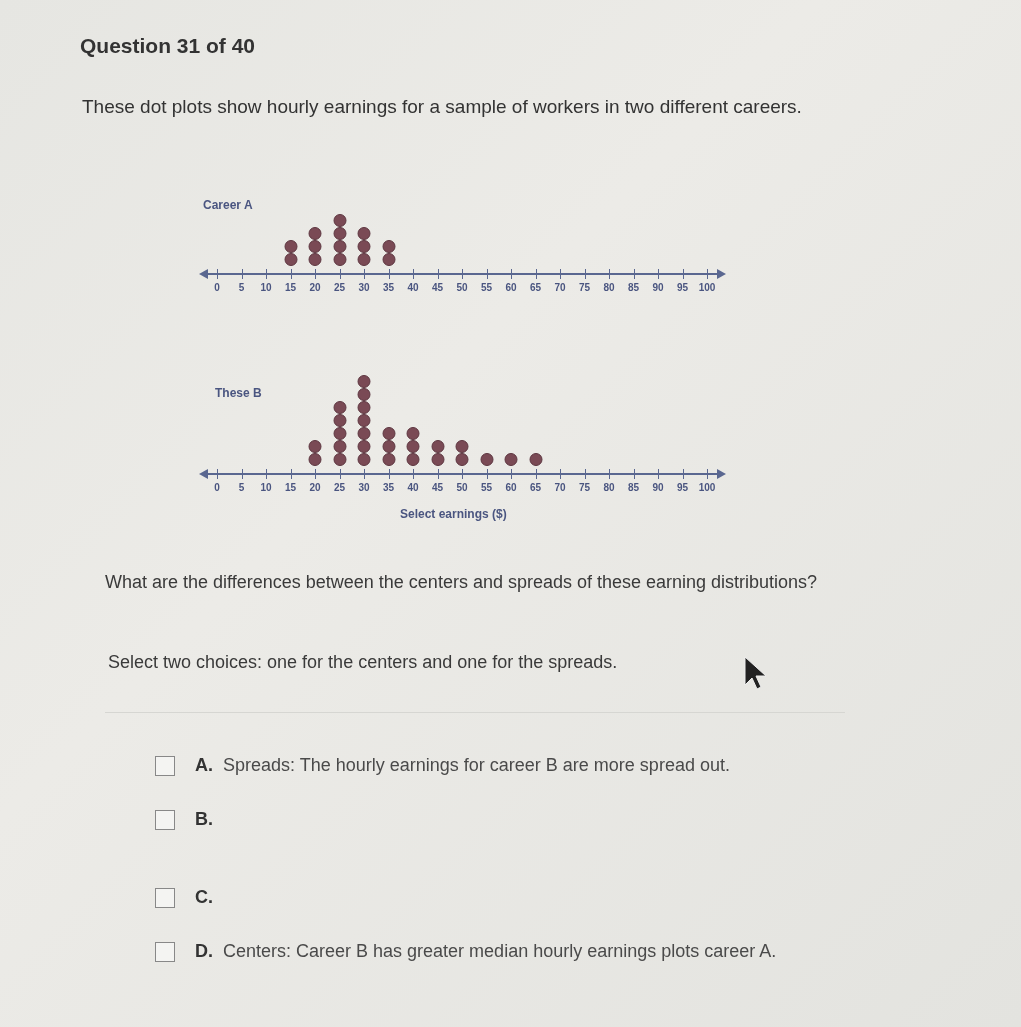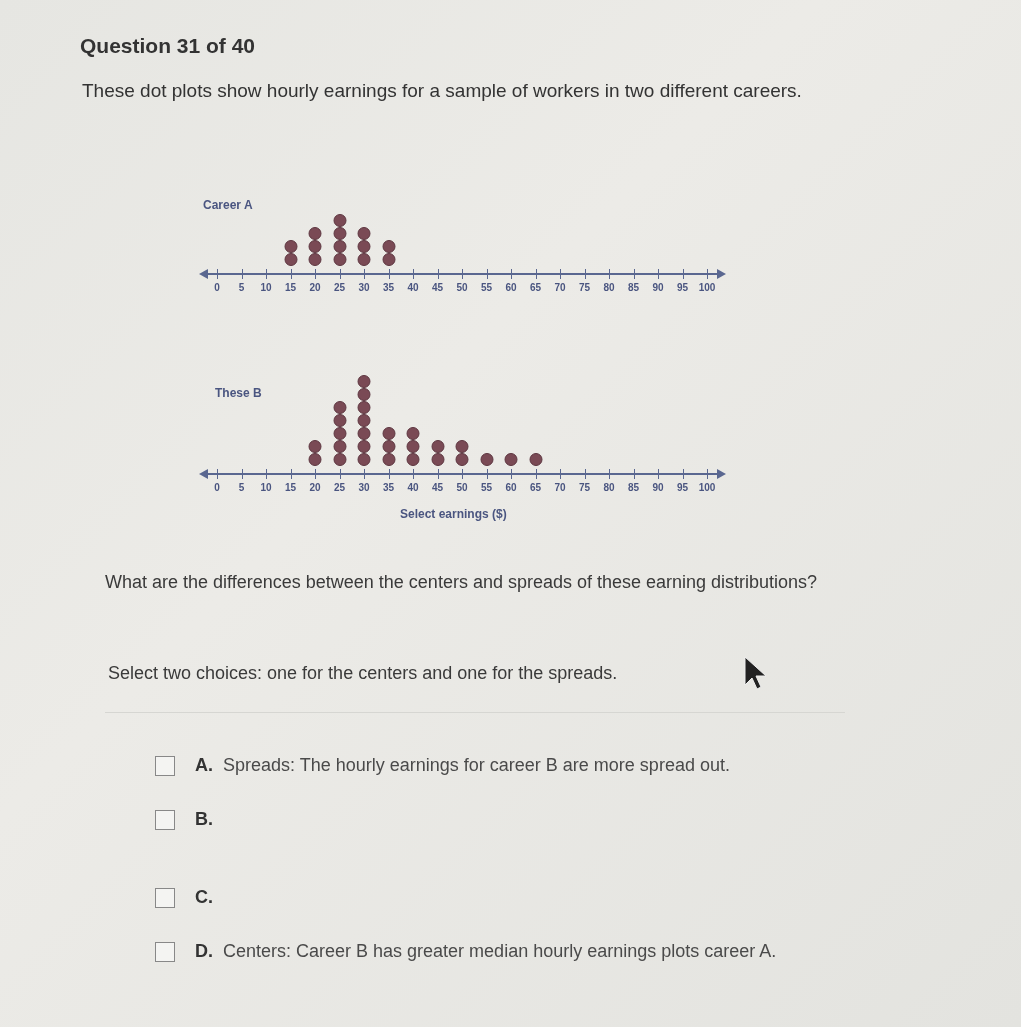--- a/index.html
+++ b/index.html
@@ -4,34 +4,34 @@
 <style>
   html, body { margin:0; padding:0; }
   body {
     width:1021px; height:1027px; overflow:hidden;
     background: linear-gradient(135deg, #e6e6e2 0%, #ecebe7 40%, #e3e3df 100%);
     font-family: "Liberation Sans", sans-serif;
     color:#3a3a3a;
     position:relative;
   }
   .q-num { position:absolute; left:80px; top:34px; font-size:21px; font-weight:bold; color:#333; }
-  .stem { position:absolute; left:82px; top:76px; width:760px; font-size:19px; line-height:30px; color:#333; }
+  .stem { position:absolute; left:82px; top:92px; width:760px; font-size:19px; line-height:30px; color:#333; }
   .figure { position:absolute; left:195px; top:185px; width:545px; height:345px; }
   .plot { position:absolute; left:0; width:545px; }
   .plot-label { position:absolute; font-size:12px; font-weight:bold; color:#4a5580; }
   .axis { position:absolute; left:12px; height:2px; background:#5a6790; width:510px; }
   .arrow-l, .arrow-r { position:absolute; width:0; height:0; border-top:5px solid transparent; border-bottom:5px solid transparent; }
   .arrow-l { border-right:9px solid #5a6790; }
   .arrow-r { border-left:9px solid #5a6790; }
   .tick { position:absolute; width:1px; height:10px; background:#5a6790; }
   .tlabel { position:absolute; font-size:10px; font-weight:bold; color:#4a5580; transform:translateX(-50%); }
   .dot { position:absolute; width:11px; height:11px; border-radius:50%; background:#7a4a55; border:1px solid #5d3640; transform:translate(-50%, 0); }
   .xlabel { position:absolute; font-size:12px; font-weight:bold; color:#4a5580; }
   .prompt { position:absolute; left:105px; top:568px; width:720px; font-size:18px; line-height:28px; color:#3a3a3a; }
-  .instr { position:absolute; left:108px; top:652px; font-size:18px; color:#3a3a3a;margin-top:11px; }
+  .instr { position:absolute; left:108px; top:652px; font-size:18px; color:#3a3a3a; }
   .divider { position:absolute; left:105px; top:712px; width:740px; height:1px; background:#d6d6d2; }
   .choice { position:absolute; left:155px; width:690px; font-size:18px; line-height:26px; color:#4a4a4a; display:flex; }
   .cbox { width:18px; height:18px; border:1.5px solid #888; background:#f4f4f2; margin-top:4px; margin-right:20px; flex:none; }
   .letter { font-weight:bold; color:#333; margin-right:10px; flex:none; }
   .cursor { position:absolute; left:743px; top:655px; }
 </style>
 </head>
 <body>
 
 <div class="q-num">Question 31 of 40</div>

